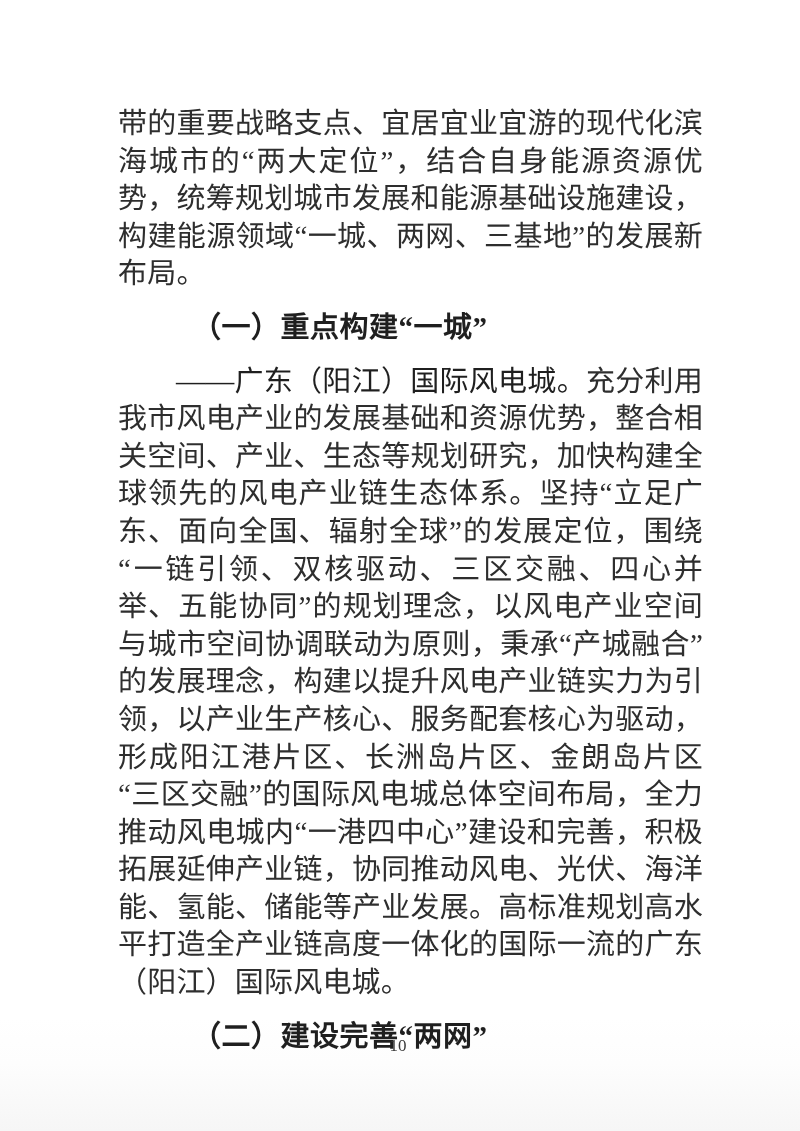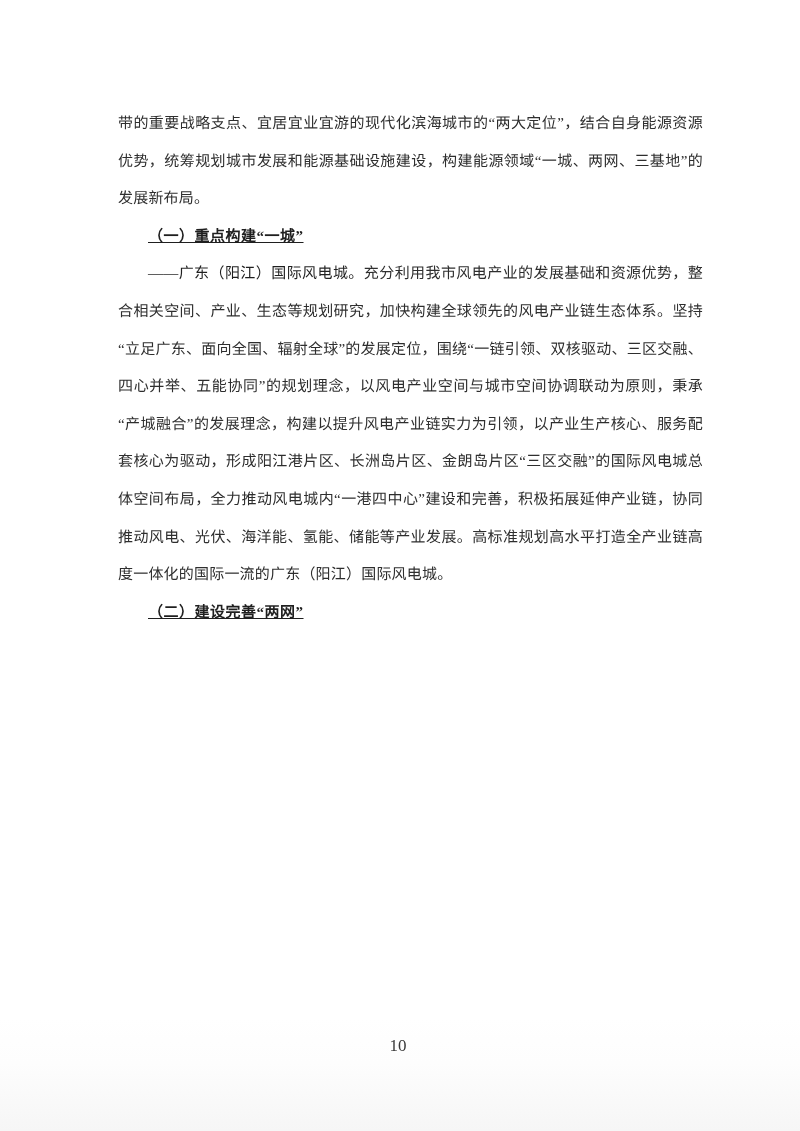--- a/index.html
+++ b/index.html
@@ -19,40 +19,39 @@
     height: 1131px;
     background: linear-gradient(180deg, #ffffff 0%, #ffffff 90%, #fdfdfd 94%, #f6f6f6 100%);
     box-sizing: border-box;
   }
   .content {
     position: absolute;
     left: 118px;
     top: 105px;
     width: 585px;
     color: #2e2e2e;
-    font-size: 15px;
+    font-size: 29px;
     line-height: 37.6px;
     text-align: justify;
     text-justify: inter-ideograph;
     text-align-last: left;
     letter-spacing: 0.2px;
   }
   .para {
     margin: 0;
   }
   .para.indent {
     text-indent: 2em;
   }
   .heading {
-    margin: 0;
+    margin: 16px;
     text-indent: 2em;
     font-weight: 700;
     color: #1f1f1f;
     letter-spacing: 0.5px;
-    text-decoration: underline;
   }
   .lead {
     font-weight: 400;
     color: #1f1f1f;
   }
   .footer {
     position: absolute;
     left: 0;
     top: 1036px;
     width: 796px; 

